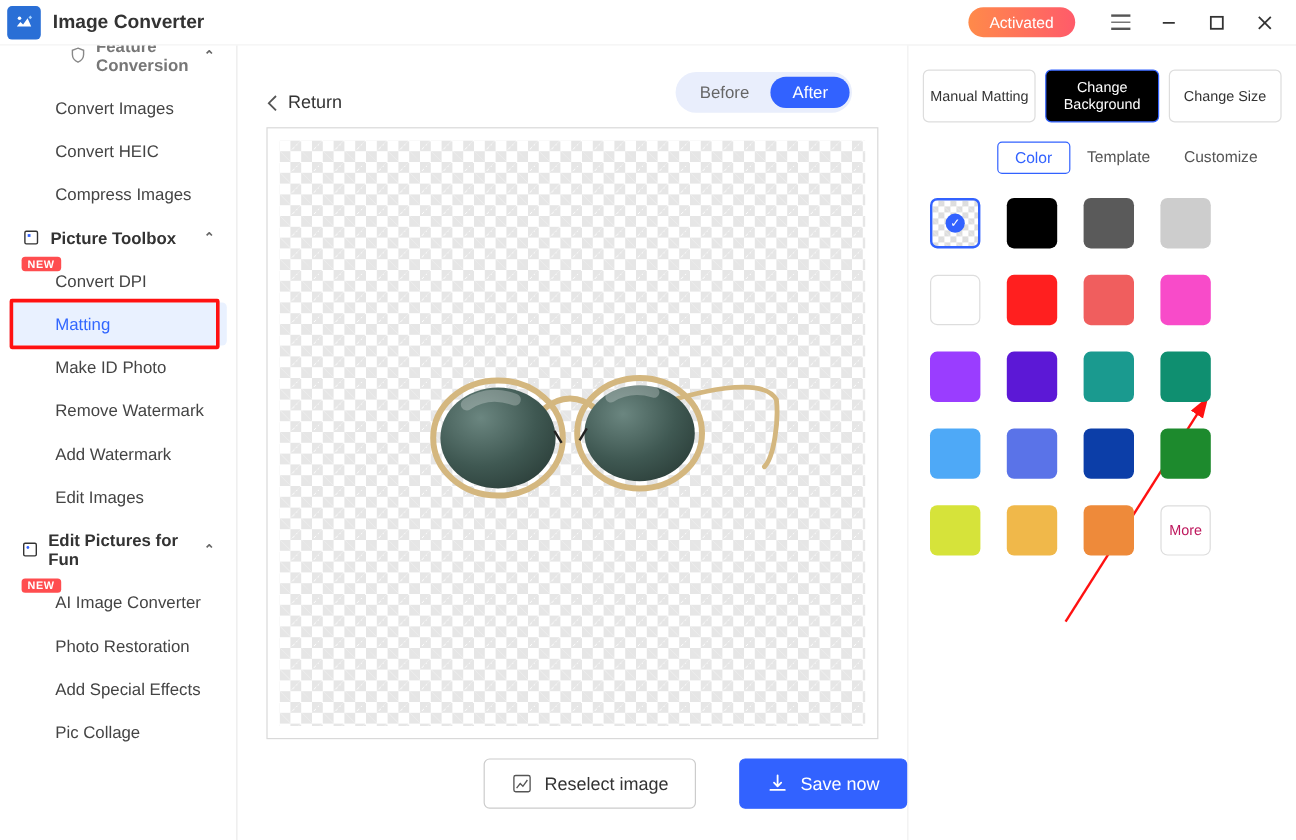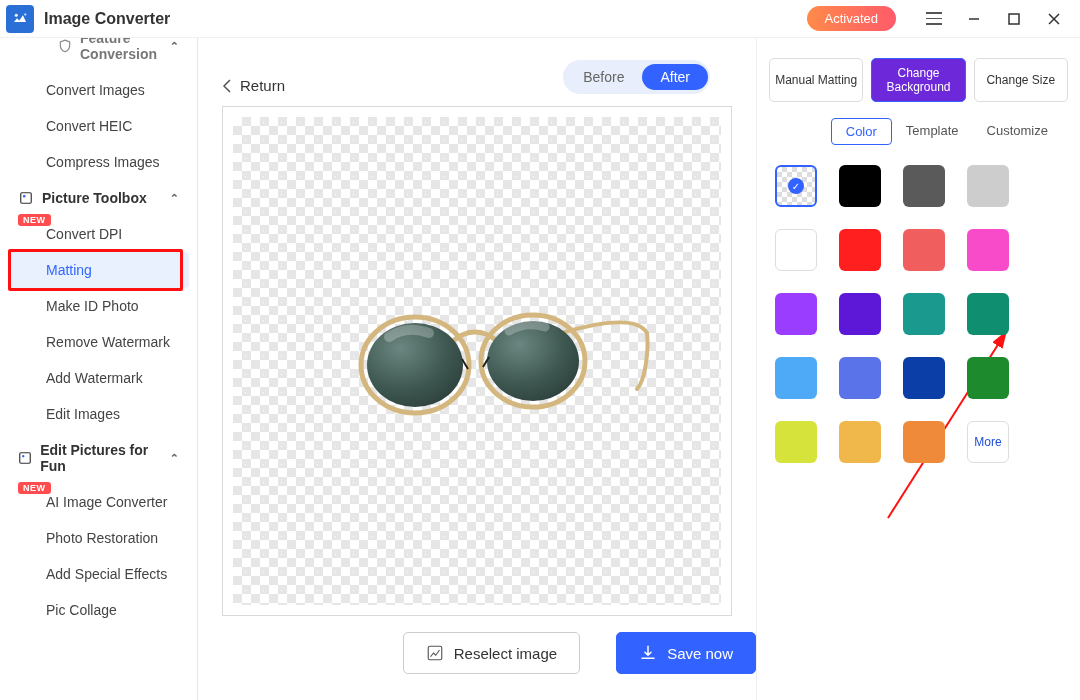--- a/index.html
+++ b/index.html
@@ -49,42 +49,42 @@
     }
     .subject { width: 360px; height: 160px; position:relative; }
     
     .bottom-row { display:flex; gap: 36px; justify-content:flex-end; margin-top: 16px; }
     .btn { height: 42px; padding: 0 22px; display:flex; align-items:center; gap:10px; border:1px solid #ccc; border-radius:5px; background:#fff; font-size:15px; color:#333; }
     .btn.primary { background:#3262ff; border-color:#3262ff; color:#fff; }
     
     .right-panel { width: 324px; border-left:1px solid #eee; height:100%; padding: 20px 12px 0 12px; }
     .rp-row { display:flex; gap:8px; margin-bottom: 16px; }
     .rp-tab { flex:1; border:1px solid #ddd; border-radius:5px; font-size:12px; color:#333; display:flex; align-items:center; justify-content:center; text-align:center; line-height:1.2; padding: 6px 2px; min-height:44px; }
-    .rp-tab.sel { background:#6d28d9; border-color:#3262ff; color:#fff; }
+    .rp-tab.sel { background:#000000; border-color:#3262ff; color:#fff; }
     
     .sub-tabs { display:flex; justify-content:flex-end; padding: 0 6px 16px 6px; }
     .sub-tab { font-size:13px; color:#555; padding: 5px 14px; border-radius:4px; }
     .sub-tab.sel { border:1px solid #3262ff; color:#3262ff; }
     
     .swatch-grid { display:grid; grid-template-columns: repeat(4, 42px); gap: 22px 22px; padding: 4px 6px; }
     .swatch { width:42px; height:42px; border-radius:6px; position:relative; }
     .swatch.trans {
       background-image:
         linear-gradient(45deg,#ddd 25%,transparent 25%),
         linear-gradient(-45deg,#ddd 25%,transparent 25%),
         linear-gradient(45deg,transparent 75%,#ddd 75%),
         linear-gradient(-45deg,transparent 75%,#ddd 75%);
       background-size: 10px 10px;
       background-position: 0 0, 0 5px, 5px -5px, -5px 0;
       border: 2px solid #3262ff;
       display:flex; align-items:center; justify-content:center;
     }
     .check-dot { width:16px; height:16px; border-radius:50%; background:#3262ff; display:flex; align-items:center; justify-content:center; color:#fff; font-size:10px; }
     .swatch.white { background:#fff; border:1px solid #ddd; }
-    .more { width:42px; height:42px; border-radius:6px; border:1px solid #ddd; display:flex; align-items:center; justify-content:center; font-size:12px; color:#1d4ed8; }
+    .more { width:42px; height:42px; border-radius:6px; border:1px solid #ddd; display:flex; align-items:center; justify-content:center; font-size:12px; color:#be185d; }
     
     .arrow-line { position:absolute; pointer-events:none; }
   </style>
 </head>
 <body>
 
 <div class="titlebar">
   <div class="logo-box">
     <svg width="18" height="18" viewBox="0 0 24 24">
         <path d="M4 16l4-5 3 3 5-7 4 9H4z" fill="#fff"></path>

